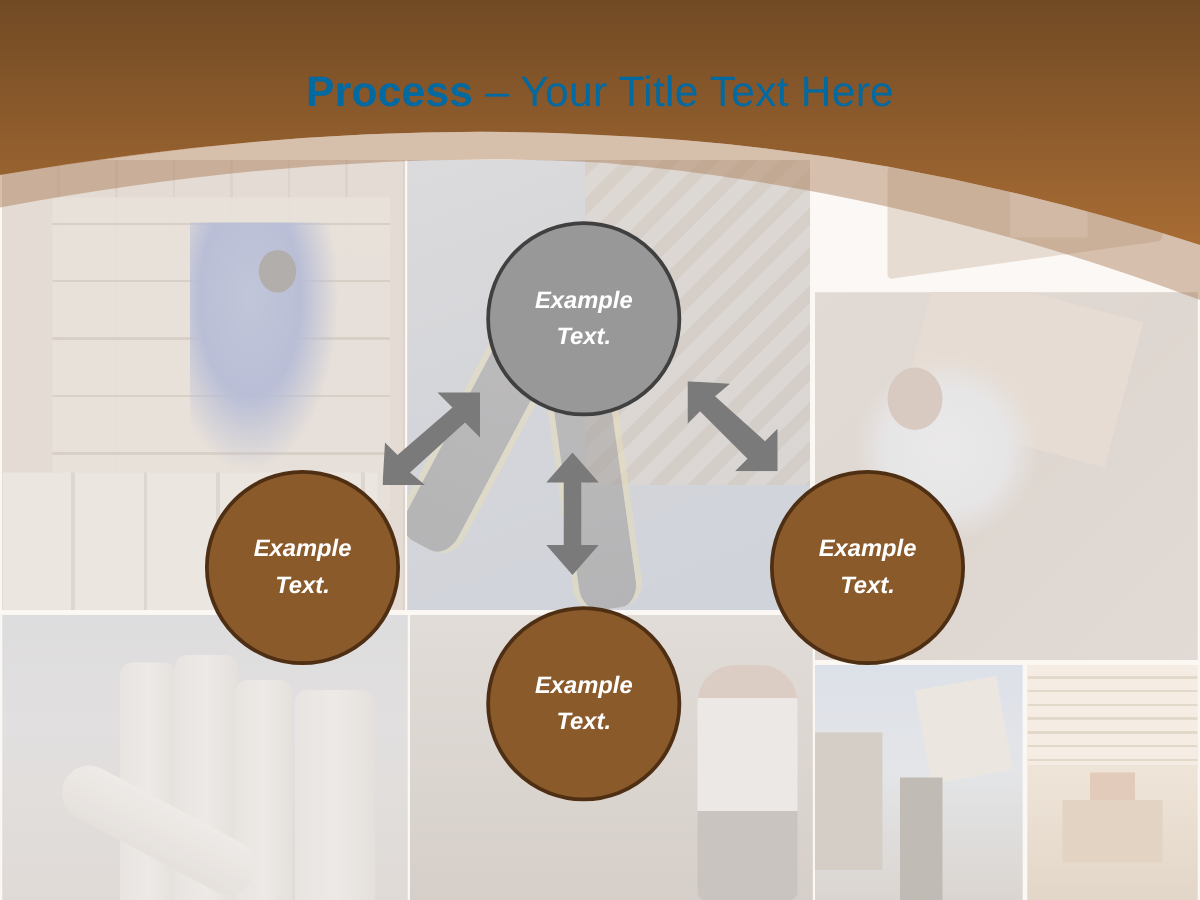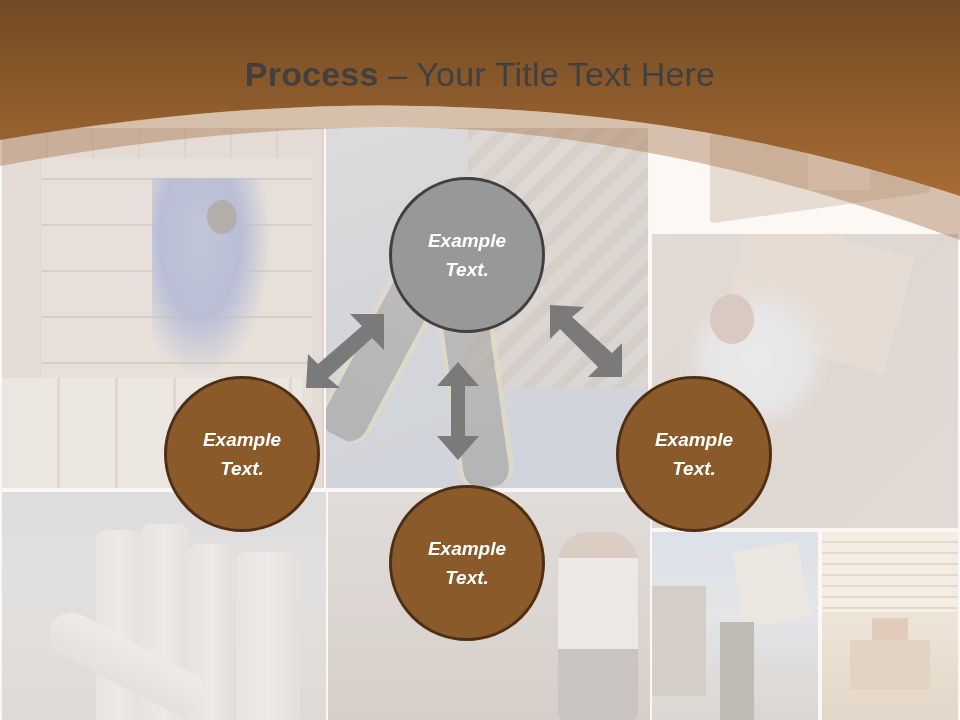--- a/index.html
+++ b/index.html
@@ -76,21 +76,21 @@
     #tile-trailer { left: 822px; top: 532px; width: 136px; height: 188px;
       background: linear-gradient(180deg,#f2e9dd 0%, #e8dccb 50%, #d8c8b6 100%); }
     #tile-trailer .ribs { position: absolute; left: 0; top: 0; right: 0; height: 80px;
       background: repeating-linear-gradient(180deg,#f4ecdf 0 9px,#d9ccba 9px 11px); }
     #tile-trailer .door { position: absolute; left: 50px; top: 86px; width: 36px; height: 24px; background: #d9b7a1; }
     #tile-trailer .cargo { position: absolute; left: 28px; top: 108px; width: 80px; height: 50px; background: #d7c3ad; }
 
     
     #header-band { position: absolute; left: 0; top: 0; width: 960px; height: 250px; pointer-events: none; }
 
-    #title { position: absolute; left: 0; top: 54px; width: 960px; text-align: center; color: #404040;
+    #title { position: absolute; left: 0; top: 54px; width: 960px; text-align: center; color: #0369a1;
       font-size: 34px; line-height: 40px; letter-spacing: 0.2px; }
     #title .bold { font-weight: bold; }
 
     
     .node { position: absolute; width: 156px; height: 156px; border-radius: 50%;
       display: flex; flex-direction: column; align-items: center; justify-content: center;
       color: #ffffff; font-weight: bold; font-style: italic; font-size: 19px; line-height: 29px; text-align: center; }
     .node.gray { background: #989898; border: 3px solid #404040; }
     .node.brown { background: #8a5a2b; border: 3px solid #4f2f13; }
 

